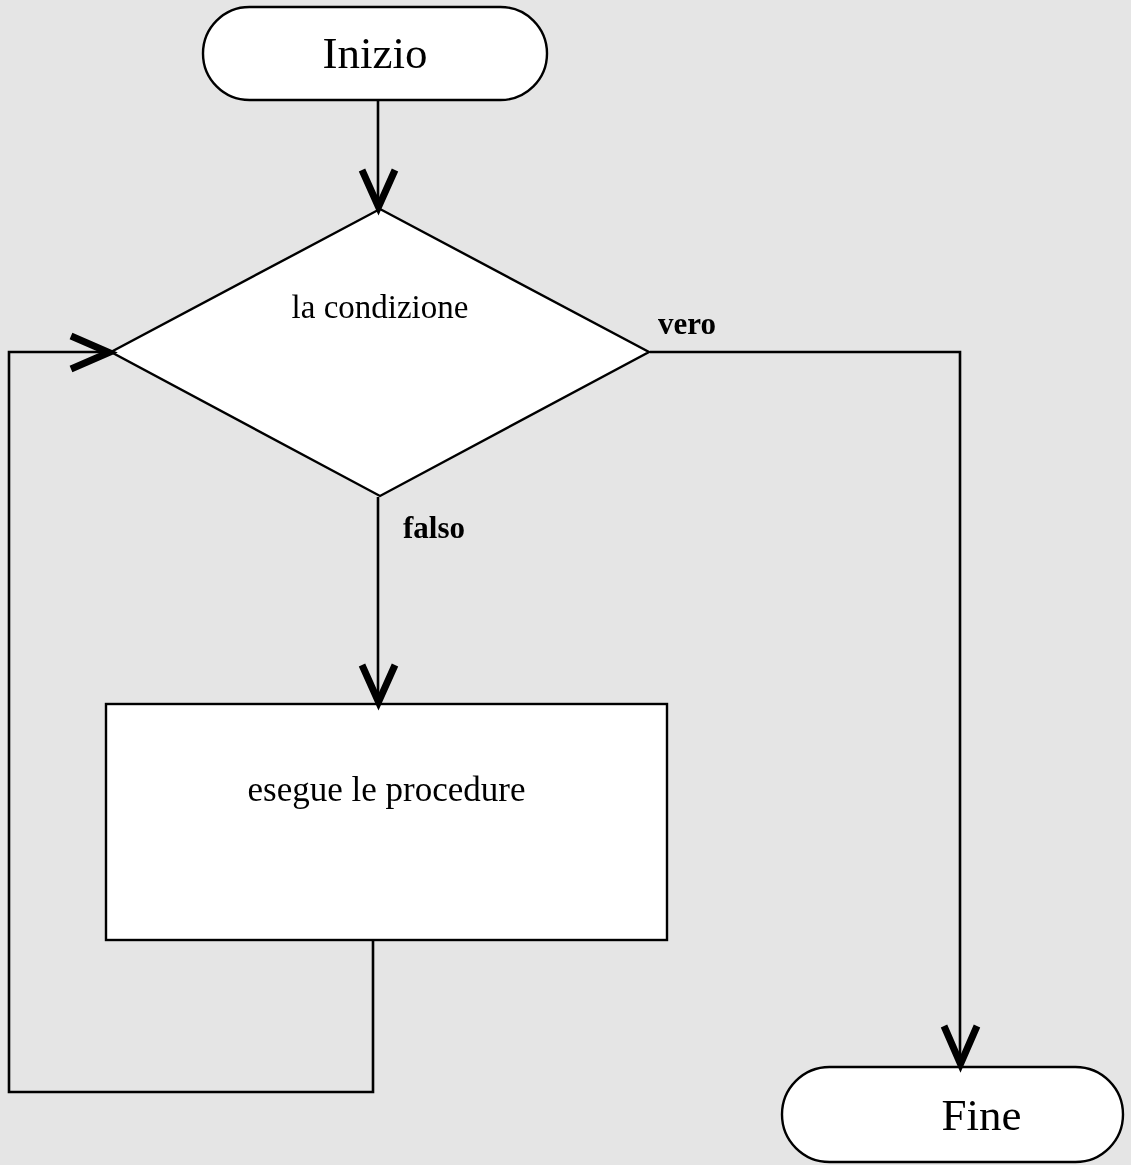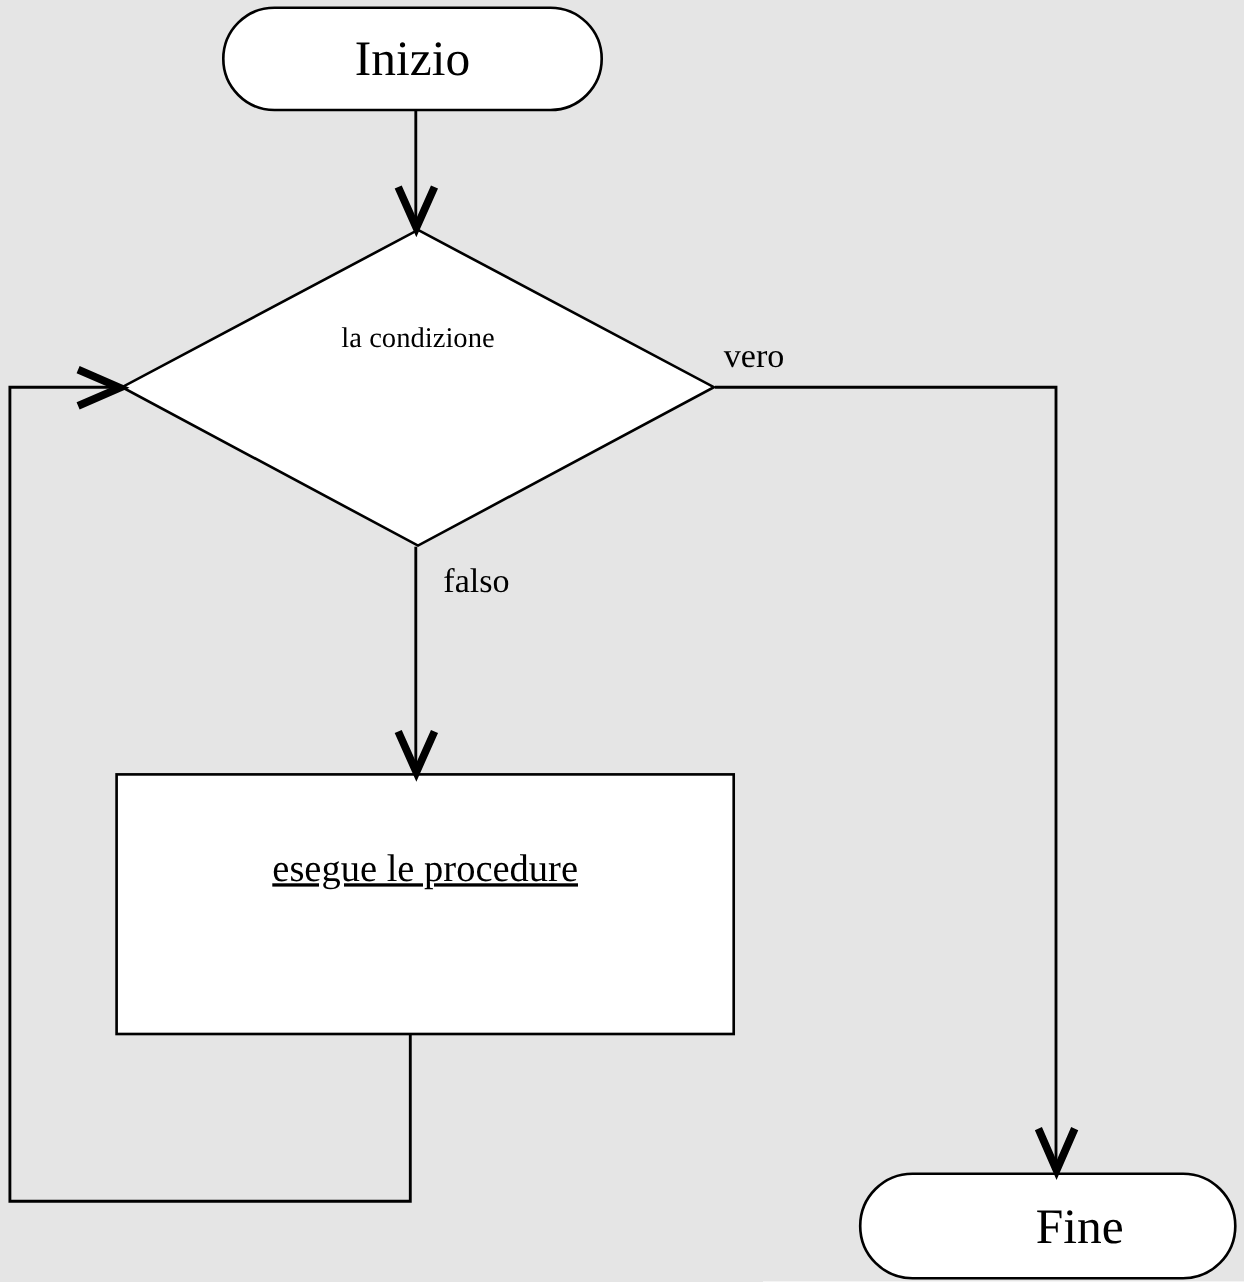--- a/index.html
+++ b/index.html
@@ -31,32 +31,32 @@
     color: #000000;
     font-family: "Liberation Serif", "DejaVu Serif", serif;
     white-space: pre;
     pointer-events: none;
   }
   .terminal-label {
     font-size: 45px;
     line-height: 45px;
   }
   .decision-label {
-    font-size: 26px;
+    font-size: 33px;
     line-height: 62px;
   }
   .process-label {
     font-size: 35px;
     line-height: 96px;
   }
   .edge-label {
     position: absolute;
     color: #000000;
     font-family: "Liberation Serif", "DejaVu Serif", serif;
-    font-weight: normal;
+    font-weight: bold;
     font-size: 31px;
     line-height: 31px;
     white-space: pre;
   }
 </style>
 </head>
 <body>
 
 <div id="flowchart-canvas">
 
@@ -90,21 +90,21 @@
       <polyline points="71,336 109,352.5 71,369" fill="none" stroke="#000000" stroke-width="7" stroke-linecap="butt"></polyline>
     </g>
 
   </svg>
 
   <div class="node-text terminal-label" style="left:203px; top:31px; width:344px;">Inizio</div>
 
   <div class="node-text decision-label" style="left:130px; top:276px; width:500px;">la condizione</div>
 
 
-  <div class="node-text process-label" style="left:106px; top:742px; width:561px;text-decoration:underline;">esegue le procedure</div>
+  <div class="node-text process-label" style="left:106px; top:742px; width:561px;">esegue le procedure</div>
 
 
   <div class="node-text terminal-label" style="left:782px; top:1093px; width:341px;margin-left:29px;">Fine</div>
 
   <div class="edge-label" style="left:658px; top:308px;">vero</div>
 
   <div class="edge-label" style="left:403px; top:512px;">falso</div>
 
 </div>
 

